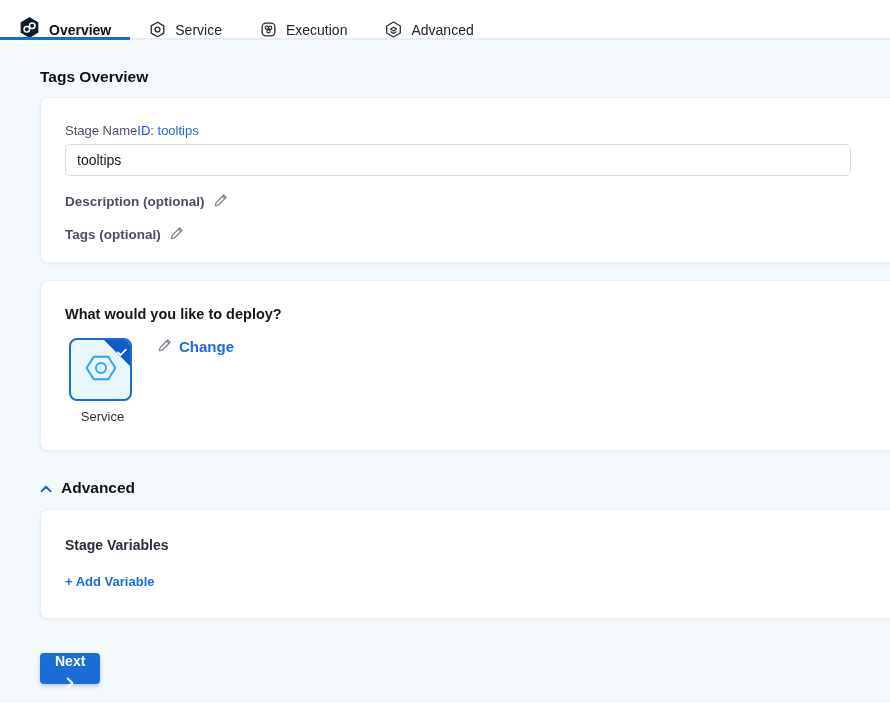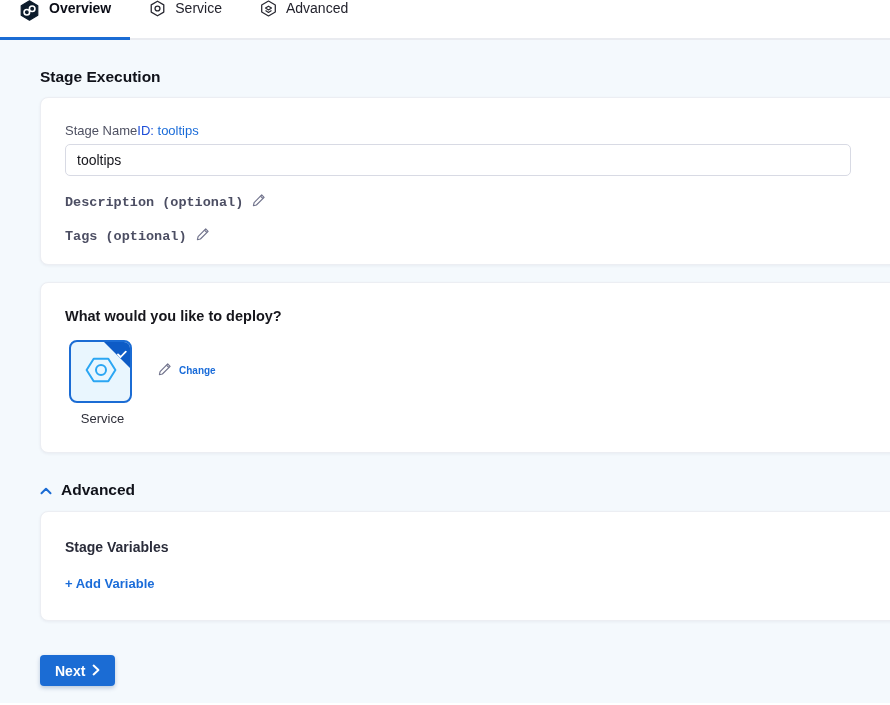--- a/index.html
+++ b/index.html
@@ -14,21 +14,21 @@
   .tabbar {
     height: 40px;
     background: #ffffff;
     display: flex;
     align-items: stretch;
     border-bottom: 2px solid #e9ebf0;
   }
   .tab {
     position: relative;
     display: flex;
-    align-items: flex-start;
+    align-items: flex-end;
     gap: 9px;
     padding: 0 19px;
     font-size: 14px;
     color: #23232d;
     cursor: pointer;
     white-space: nowrap;
   }
   .tab.active { font-weight: bold; color: #0b0d17; }
   .tab.active::after {
     content: "";
@@ -88,21 +88,20 @@
   }
   .collapsed-field {
     display: flex;
     align-items: center;
     gap: 9px;
     margin-top: 16px;
     font-size: 13.5px;
     font-weight: 600;
     color: #4c4e63;
     cursor: pointer;
-    font-family: Liberation Mono, monospace;
   }
   .collapsed-field.first { margin-top: 17px; }
 
   
   .card.deploy { padding: 25px 24px 26px 24px; }
   .deploy-question { font-size: 14.5px; font-weight: bold; color: #16161c; }
   .deploy-row { display: flex; align-items: flex-start; margin-top: 16px; }
   .tile-block { margin-left: 4px; }
   .tile {
     position: relative;
@@ -127,22 +126,21 @@
     width: 67px;
     text-align: center;
     font-size: 13px;
     color: #2e2f3a;
   }
   .change-link {
     display: flex;
     align-items: center;
     gap: 7px;
     margin-left: 22px;
-    margin-top: 22px;
-    font-size: 10px;
+    font-size: 15px;
     font-weight: 600;
     color: #1a6cd9;
     text-decoration: none;
     cursor: pointer;
   }
 
   
   .advanced-header {
     display: flex;
     align-items: center;
@@ -175,20 +173,21 @@
     padding: 0 15px;
     background: #1b6cd4;
     color: #ffffff;
     font-size: 14px;
     font-weight: bold;
     font-family: "Liberation Sans", sans-serif;
     border: none;
     border-radius: 4px;
     cursor: pointer;
     box-shadow: 0 2px 4px rgba(9,56,121,0.25);
+    flex-direction: column;
   }
 </style>
 </head>
 <body>
 
 <div class="tabbar">
 
   <div class="tab active">
     <span>
       <svg width="21" height="21" viewBox="0 0 22 22">
@@ -204,36 +203,47 @@
     <span>
       <svg width="17" height="17" viewBox="0 0 16 16">
         <path d="M8 1.2 L13.9 4.6 V11.4 L8 14.8 L2.1 11.4 V4.6 Z" fill="none" stroke="#2a2a33" stroke-width="1.25" stroke-linejoin="round"></path>
         <circle cx="8" cy="8" r="2.3" fill="none" stroke="#2a2a33" stroke-width="1.25"></circle>
       </svg>
     </span>
     <span>Service</span>
   </div>
 
 
+  <div class="tab">
+    <span>
+      <svg width="17" height="17" viewBox="0 0 16 16">
+        <rect x="2" y="2" width="12" height="12" rx="3.6" fill="none" stroke="#2a2a33" stroke-width="1.25"></rect>
+        <circle cx="6.4" cy="6.4" r="1.5" fill="none" stroke="#2a2a33" stroke-width="1.1"></circle>
+        <circle cx="9.6" cy="6.4" r="1.5" fill="none" stroke="#2a2a33" stroke-width="1.1"></circle>
+        <circle cx="8" cy="9.6" r="1.5" fill="none" stroke="#2a2a33" stroke-width="1.1"></circle>
+      </svg>
+    </span>
+    <span>Execution</span>
+  </div>
 
   <div class="tab">
     <span>
       <svg width="17" height="17" viewBox="0 0 16 16">
         <path d="M8 1 L14.4 4.7 V11.3 L8 15 L1.6 11.3 V4.7 Z" fill="none" stroke="#2a2a33" stroke-width="1.2" stroke-linejoin="round"></path>
         <path d="M5.2 7.6 L8 5.8 L10.8 7.6 L8 9.4 Z" fill="none" stroke="#2a2a33" stroke-width="1.1" stroke-linejoin="round"></path>
         <path d="M5.2 9.9 L8 11.7 L10.8 9.9" fill="none" stroke="#2a2a33" stroke-width="1.1" stroke-linejoin="round"></path>
       </svg>
     </span>
     <span>Advanced</span>
   </div>
 </div>
 
 <div class="content">
 
-  <div class="page-title">Stage Execution</div>
+  <div class="page-title">Tags Overview</div>
 
   <section class="card stage">
     <div class="card-inner">
       <div class="name-row">
         <span class="field-label">Stage Name</span>
         <span class="id-row">
           <span class="id-label">ID:</span>
           <a class="id-link">tooltips</a>
         </span>
       </div>

